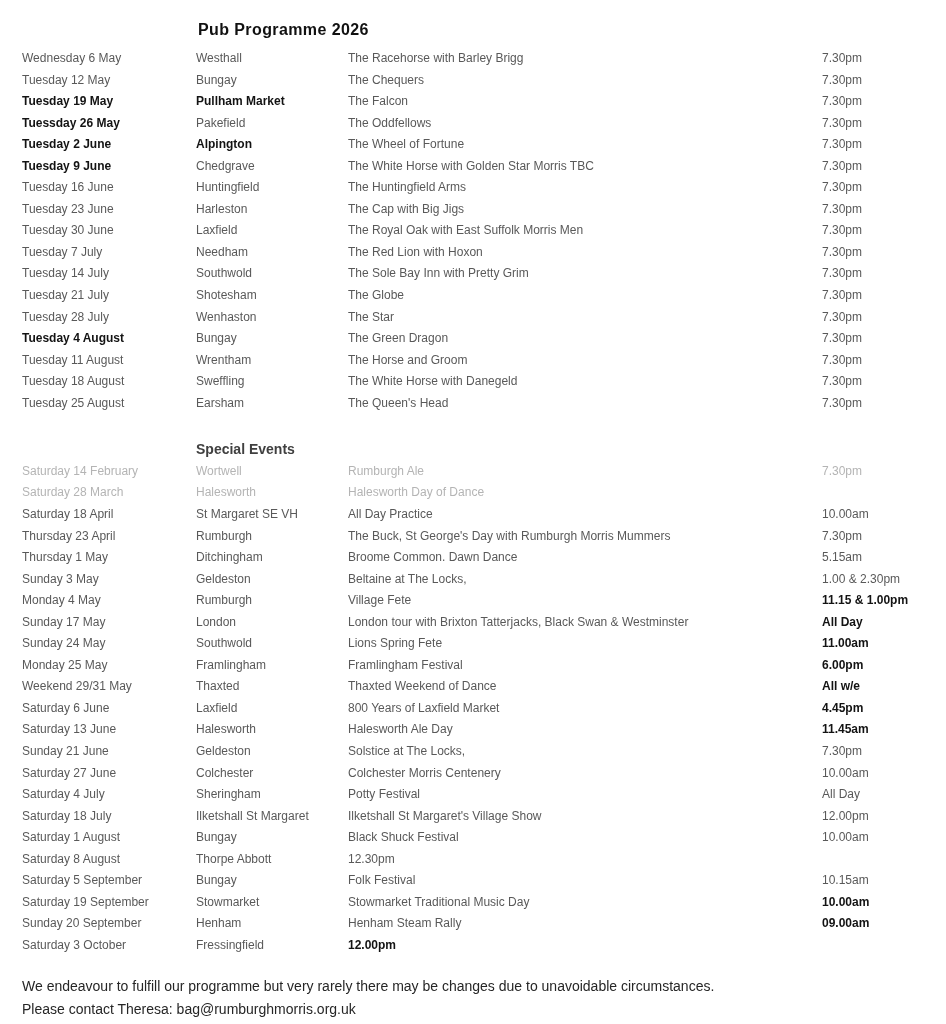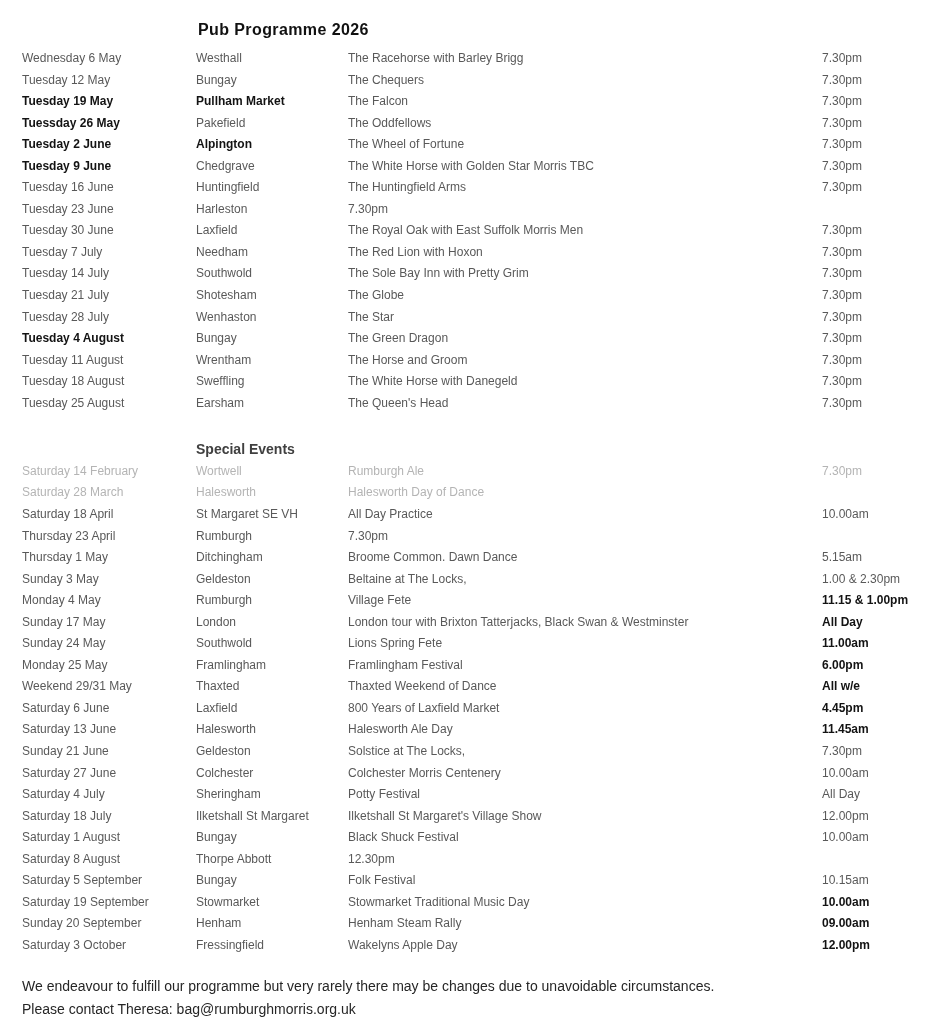--- a/index.html
+++ b/index.html
@@ -113,20 +113,21 @@
       </div>
       <div class="row">
         <span class="cell cell-date">Tuesday 16 June</span>
         <span class="cell cell-town">Huntingfield</span>
         <span class="cell cell-venue">The Huntingfield Arms</span>
         <span class="cell cell-time">7.30pm</span>
       </div>
       <div class="row">
         <span class="cell cell-date">Tuesday 23 June</span>
         <span class="cell cell-town">Harleston</span>
+        <span class="cell cell-venue">The Cap with Big Jigs</span>
         <span class="cell cell-time">7.30pm</span>
       </div>
       <div class="row">
         <span class="cell cell-date">Tuesday 30 June</span>
         <span class="cell cell-town">Laxfield</span>
         <span class="cell cell-venue">The Royal Oak with East Suffolk Morris Men</span>
         <span class="cell cell-time">7.30pm</span>
       </div>
       <div class="row">
         <span class="cell cell-date">Tuesday 7 July</span>
@@ -195,20 +196,21 @@
       </div>
       <div class="row">
         <span class="cell cell-date">Saturday 18 April</span>
         <span class="cell cell-town">St Margaret SE VH</span>
         <span class="cell cell-venue">All Day Practice</span>
         <span class="cell cell-time">10.00am</span>
       </div>
       <div class="row">
         <span class="cell cell-date">Thursday 23 April</span>
         <span class="cell cell-town">Rumburgh</span>
+        <span class="cell cell-venue">The Buck, St George's Day with Rumburgh Morris Mummers</span>
         <span class="cell cell-time">7.30pm</span>
       </div>
       <div class="row">
         <span class="cell cell-date">Thursday 1 May</span>
         <span class="cell cell-town">Ditchingham</span>
         <span class="cell cell-venue">Broome Common. Dawn Dance</span>
         <span class="cell cell-time">5.15am</span>
       </div>
       <div class="row">
         <span class="cell cell-date">Sunday 3 May</span>
@@ -307,21 +309,20 @@
       </div>
       <div class="row">
         <span class="cell cell-date">Sunday 20 September</span>
         <span class="cell cell-town">Henham</span>
         <span class="cell cell-venue">Henham Steam Rally</span>
         <span class="cell cell-time bold">09.00am</span>
       </div>
       <div class="row">
         <span class="cell cell-date">Saturday 3 October</span>
         <span class="cell cell-town">Fressingfield</span>
-        <span class="cell cell-venue">Wakelyns Apple Day</span>
         <span class="cell cell-time bold">12.00pm</span>
       </div>
     </div>
 
   <div class="footer">
     <p>We endeavour to fulfill our programme but very rarely there may be changes due to unavoidable circumstances.</p>
     <p><span>Please contact Theresa: </span><span>bag@rumburghmorris.org.uk</span></p>
   </div>
 
 </div>

